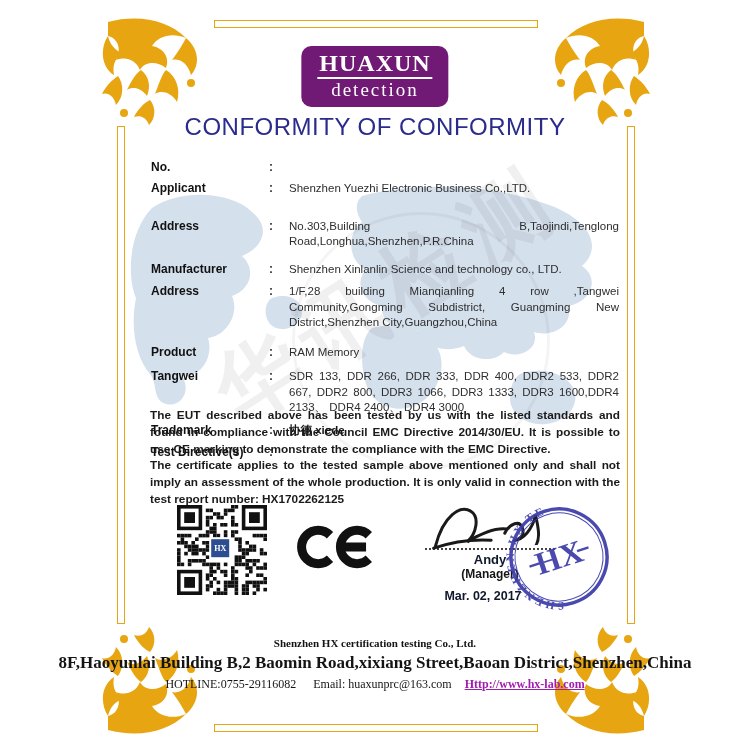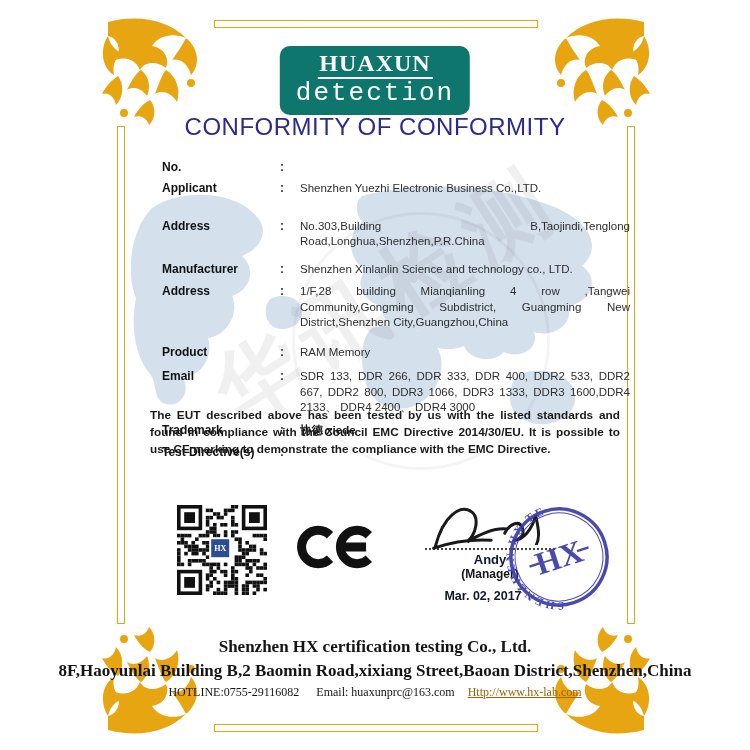--- a/index.html
+++ b/index.html
@@ -31,39 +31,39 @@
     transform:rotate(-33deg);transform-origin:center;
   }
   .wm-circle{
     left:292px;top:212px;width:252px;height:252px;border-radius:50%;
     border:3px solid rgba(0,0,0,0.045);z-index:0;
   }
 
   
   .logo{
     left:50%;top:46px;transform:translateX(-50%);
-    background:#0f766e;border-radius:10px;padding:5px 16px 6px 16px;
+    background:#701a75;border-radius:10px;padding:5px 16px 6px 16px;
     text-align:center;z-index:4;
   }
   .logo-top{
     font-family:"Liberation Serif",serif;font-weight:bold;font-size:24px;
     color:#ffffff;letter-spacing:1px;border-bottom:2px solid #ffffff;
     padding:0 2px 1px 2px;display:inline-block;line-height:1.05;
   }
   .logo-bottom{
-    font-family:Liberation Mono, monospace;font-size:26px;color:#ffffff;
+    font-family:Liberation Serif, serif;font-size:19px;color:#ffffff;
     letter-spacing:2px;line-height:1.15;
   }
   .title{
     left:0;top:113px;width:750px;text-align:center;z-index:4;
     font-size:24px;color:#2b2b8c;letter-spacing:0.5px;
   }
 
   
-  .fields{left:162px;top:160px;width:468px;z-index:4;}
+  .fields{left:151px;top:160px;width:468px;z-index:4;}
   .frow{display:flex;align-items:flex-start;margin-bottom:7px;}
   .frow .flabel{width:118px;flex:none;font-weight:bold;font-size:12px;color:#111;}
   .frow .fcolon{width:20px;flex:none;font-weight:bold;font-size:12px;color:#333;}
   .frow .fvalue{flex:1;font-size:11.5px;color:#2e2e2e;line-height:1.35;text-align:justify;}
   .frow:nth-child(2){margin-bottom:22px;}
   .frow:nth-child(3){margin-bottom:12px;}
   .frow:nth-child(5){margin-bottom:14px;}
   .frow:nth-child(6){margin-bottom:9px;}
   .frow:nth-child(8) .fvalue,.frow:nth-child(9) .fvalue{font-weight:bold;color:#161616;}
 
@@ -81,25 +81,25 @@
   .sig-svg{width:126px;height:50px;transform:rotate(-4deg);margin-left:6px;}
   .sig-line{border-top:2px dotted #444;width:130px;margin:-4px auto 2px auto;}
   .sig-name{font-weight:bold;font-size:13px;color:#0f172a;}
   .sig-role{font-weight:bold;font-size:12px;color:#151515;}
   .sig-date{font-weight:bold;font-size:12.5px;color:#0f172a;margin-top:8px;margin-left:-14px;}
   .seal{left:492px;top:490px;width:134px;height:134px;z-index:5;transform:rotate(-18deg);opacity:.92;}
 
   
   .footer{left:0;top:637px;width:750px;text-align:center;z-index:4;
     font-family:"Liberation Serif",serif;color:#141414;}
-  .f1{font-size:17px;font-weight:bold;margin-bottom:4px;}
+  .f1{font-size:11px;font-weight:bold;margin-bottom:4px;}
   .f2{font-size:17px;font-weight:bold;margin-bottom:4px;}
   .f3{font-size:12px;}
   .f3 .blb{font-weight:normal;}
-  .f3 .lnk{color:#a16207;font-weight:normal;text-decoration:underline;margin-left:10px;}
+  .f3 .lnk{color:#a21caf;font-weight:bold;text-decoration:underline;margin-left:10px;}
   .f3 .sp{display:inline-block;width:14px;}
 </style>
 </head>
 <body>
 
 <svg width="0" height="0" style="position:absolute">
   <defs>
     <g id="flourish" fill="#e7a511">
       <path d="M10 10 C40 2 70 8 88 26 C74 20 60 24 54 34 C66 36 72 46 68 56 C58 48 46 50 42 58 C38 48 28 44 18 48 C24 38 20 26 10 24 Z"></path>
       <path d="M88 26 C100 36 103 52 93 63 C90 52 82 46 74 48 C80 40 85 32 88 26 Z"></path>
@@ -179,37 +179,38 @@
       <div class="flabel">Address</div>
       <div class="fcolon">:</div>
       <div class="fvalue">1/F,28 building Mianqianling 4 row ,Tangwei Community,Gongming Subdistrict, Guangming New District,Shenzhen City,Guangzhou,China</div>
     </div>
     <div class="frow">
       <div class="flabel">Product</div>
       <div class="fcolon">:</div>
       <div class="fvalue">RAM Memory</div>
     </div>
     <div class="frow">
-      <div class="flabel">Email</div>
+      <div class="flabel">Tangwei</div>
       <div class="fcolon">:</div>
       <div class="fvalue">SDR 133, DDR 266, DDR 333, DDR 400, DDR2 533, DDR2 667, DDR2 800, DDR3 1066, DDR3 1333, DDR3 1600,DDR4 2133、 DDR4 2400、 DDR4 3000</div>
     </div>
     <div class="frow">
       <div class="flabel">Trademark</div>
       <div class="fcolon">:</div>
       <div class="fvalue">协德 xiede</div>
     </div>
     <div class="frow">
       <div class="flabel">Test Directive(s)</div>
       <div class="fcolon">:</div>
     </div>
   </div>
 
 <div class="abs paras">
   <p>The EUT described above has been tested by us with the listed standards and found in compliance with the Council EMC Directive 2014/30/EU. It is possible to use CE marking to demonstrate the compliance with the EMC Directive.</p>
+  <p>The certificate applies to the tested sample above mentioned only and shall not imply an assessment of the whole production. It is only valid in connection with the test report number: HX1702262125</p>
 </div>
 
 <svg class="abs qr" id="qr" viewBox="0 0 100 100">
     <rect x="60" y="0" width="4" height="4" fill="#111"></rect>
     <rect x="64" y="0" width="4" height="4" fill="#111"></rect>
     <rect x="32" y="4" width="4" height="4" fill="#111"></rect>
     <rect x="36" y="4" width="4" height="4" fill="#111"></rect>
     <rect x="52" y="4" width="4" height="4" fill="#111"></rect>
     <rect x="56" y="4" width="4" height="4" fill="#111"></rect>
     <rect x="60" y="4" width="4" height="4" fill="#111"></rect>

